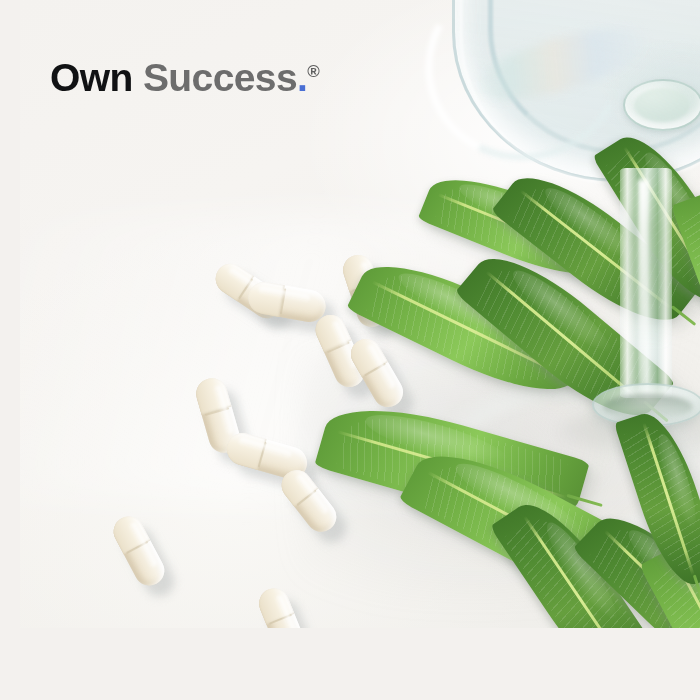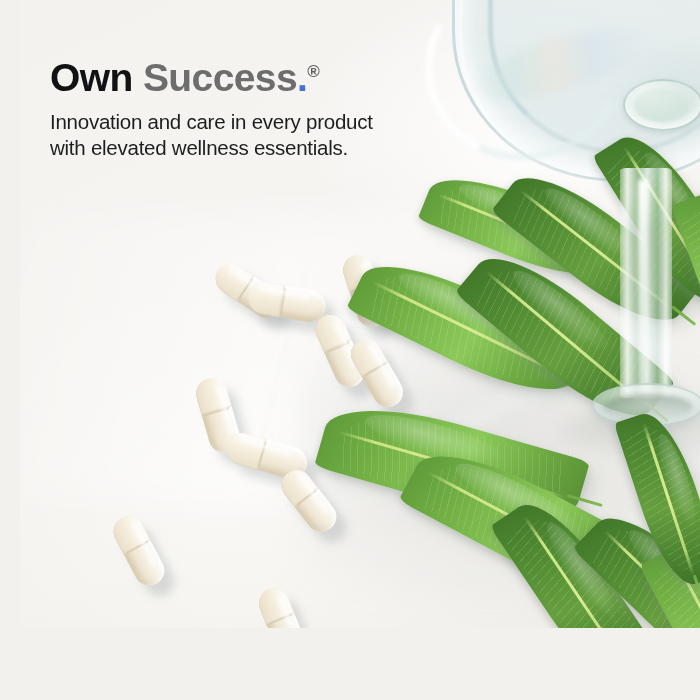--- a/index.html
+++ b/index.html
@@ -432,19 +432,15 @@
         <div class="midrib"></div>
         <div class="sheen"></div>
         <div class="stemlet"></div>
       </div>
     </div>
 
   <div class="text-block">
     <div class="headline">
       <span class="hl-own">Own</span><span class="hl-succ"> Success</span><span class="hl-dot">.</span><span class="hl-reg">®</span>
     </div>
-    <div class="subhead">
-      <div>Innovation and care in every product</div>
-      <div>with elevated wellness essentials.</div>
-    </div>
   </div>
 
 </div>
 
 </body></html>

